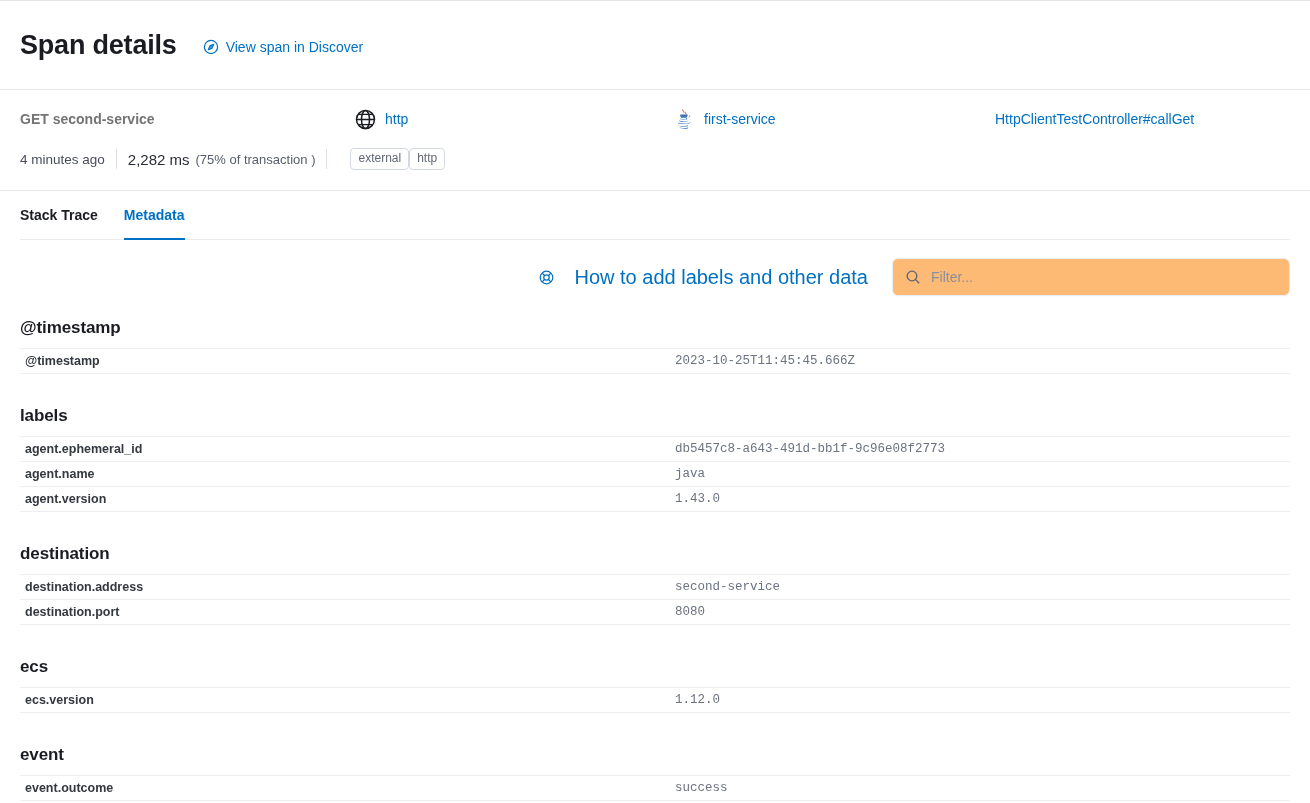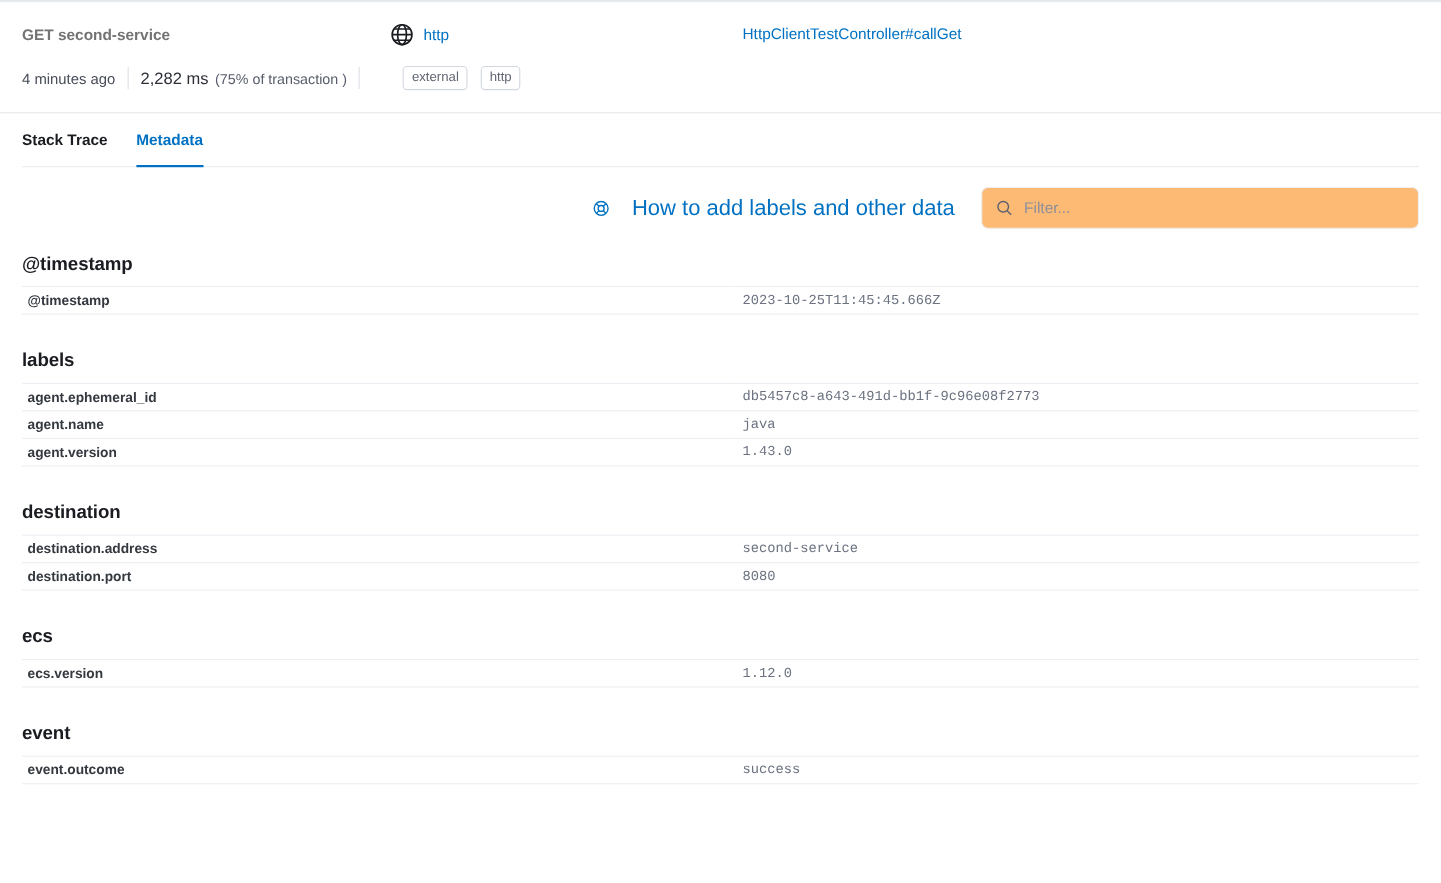--- a/index.html
+++ b/index.html
@@ -74,21 +74,21 @@
   }
   .meta-text { font-size: 13.5px; color: #484d59; }
   .meta-text.big { font-size: 15px; color: #2b2e36; }
   .meta-sep {
     width: 1px;
     height: 20px;
     background: #dcdfe5;
     margin: 0 11px;
   }
   .pct { font-size: 13px; color: #575d6b; }
-  .badges { display: flex; gap: 12px; margin-left: 28px; }
+  .badges { display: flex; gap: 0; margin-left: 12px; }
   .badge {
     border: 1px solid #d3d8e0;
     border-radius: 4px;
     font-size: 12px;
     color: #606673;
     padding: 2px 7px 3px 7px;
     line-height: 1.2;
     background: #fff;
   }
 
@@ -194,20 +194,33 @@
   }
   .gap-14 { height: 14px; }
 </style>
 </head>
 <body>
 
 <div class="page">
 
   <div class="top-rule"></div>
 
+  <div class="header">
+    <h1 class="page-title">Span details</h1>
+    <a class="discover-link">
+      <span class="icon">
+        <svg width="16" height="16" viewBox="0 0 16 16">
+          <circle cx="8" cy="8" r="6.6" fill="none" stroke="#0071c2" stroke-width="1.2"></circle>
+          <path d="M10.6 5.4 L6.9 6.9 L5.4 10.6 L9.1 9.1 Z" fill="none" stroke="#0071c2" stroke-width="1.2" stroke-linejoin="round"></path>
+          <circle cx="8" cy="8" r="0.9" fill="#0071c2"></circle>
+        </svg>
+      </span>
+      <span class="dl-text">View span in Discover</span>
+    </a>
+  </div>
 
   <div class="section-divider"></div>
 
   <div class="summary">
 
     <div class="summary-row-1">
       <div class="sum-col-1">GET second-service</div>
 
       <div class="sum-col-2">
         <span class="icon">
@@ -215,20 +228,36 @@
             <circle cx="10.5" cy="10.5" r="9" fill="none" stroke="#1a1c21" stroke-width="1.5"></circle>
             <ellipse cx="10.5" cy="10.5" rx="4" ry="9" fill="none" stroke="#1a1c21" stroke-width="1.5"></ellipse>
             <line x1="1.5" y1="10.5" x2="19.5" y2="10.5" stroke="#1a1c21" stroke-width="1.5"></line>
             <line x1="3.1" y1="5.4" x2="17.9" y2="5.4" stroke="#1a1c21" stroke-width="1.3"></line>
             <line x1="3.1" y1="15.6" x2="17.9" y2="15.6" stroke="#1a1c21" stroke-width="1.3"></line>
           </svg>
         </span>
         <span class="link">http</span>
       </div>
 
+      <div class="sum-col-3">
+        <span class="icon">
+          <svg width="19" height="22" viewBox="0 0 19 22">
+            <path d="M7.6 1.2 C6.2 3.0 9.4 3.6 8.6 5.6 C10.9 4.0 8.3 2.9 7.6 1.2 Z" fill="#e8563f"></path>
+            <path d="M10.2 3.4 C9.0 4.8 11.4 5.4 10.7 7.0 C12.7 5.7 10.6 4.8 10.2 3.4 Z" fill="#e8563f"></path>
+            <path d="M4.6 12.5 C3.0 13.1 5.0 13.7 7.9 13.8 C10.9 13.9 13.2 13.4 13.2 13.0 C13.2 12.7 12.4 12.5 12.4 12.5 C13.9 13.3 11.4 13.3 9.0 13.2 C6.9 13.1 4.6 12.8 4.6 12.5 Z" fill="#3b72b8"></path>
+            <path d="M5.4 10.6 C4.2 11.2 6.2 11.6 8.6 11.6 C11.0 11.6 12.3 11.2 12.3 10.9 C12.3 10.7 11.7 10.5 11.7 10.5 C12.8 11.1 10.6 11.2 8.8 11.1 C7.1 11.0 5.4 10.8 5.4 10.6 Z" fill="#3b72b8"></path>
+            <path d="M12.8 6.6 L5.2 6.6 C4.9 8.3 6.1 9.2 6.1 9.8 L11.4 9.8 C11.9 9.3 12.6 8.2 12.8 6.6 Z" fill="#3b72b8"></path>
+            <path d="M13.1 7.0 C14.5 6.8 15.5 7.3 14.3 8.6 C13.9 9.1 13.3 9.4 13.3 9.4 C13.3 9.4 15.6 9.0 15.2 7.4 C15.0 6.8 14.0 6.8 13.1 7.0 Z" fill="#3b72b8"></path>
+            <path d="M3.4 14.6 C2.0 15.2 3.8 16.1 8.6 16.1 C13.3 16.1 15.6 15.0 15.6 14.6 C15.6 14.2 14.4 13.9 14.4 13.9 C16.0 14.9 12.0 15.5 8.8 15.4 C5.6 15.3 3.4 15.0 3.4 14.6 Z" fill="#3b72b8"></path>
+            <path d="M11.9 17.2 C11.9 17.2 13.2 17.5 11.0 17.8 C7.0 18.3 3.0 17.7 3.0 17.7 C3.0 17.7 3.9 18.4 8.7 18.5 C13.6 18.6 14.2 17.6 11.9 17.2 Z" fill="#3b72b8"></path>
+            <path d="M12.8 19.4 C12.8 19.4 11.7 20.3 7.4 20.0 C5.1 19.9 4.6 19.6 4.6 19.6 C4.6 19.6 5.5 20.6 9.4 20.7 C13.1 20.8 13.9 19.9 12.8 19.4 Z" fill="#3b72b8"></path>
+          </svg>
+        </span>
+        <span class="link">first-service</span>
+      </div>
 
       <div class="sum-col-4">
         <span class="link">HttpClientTestController#callGet</span>
       </div>
     </div>
 
     <div class="summary-row-2">
       <span class="meta-text">4 minutes ago</span>
       <span class="meta-sep"></span>
       <span class="meta-text big">2,282 ms</span>

